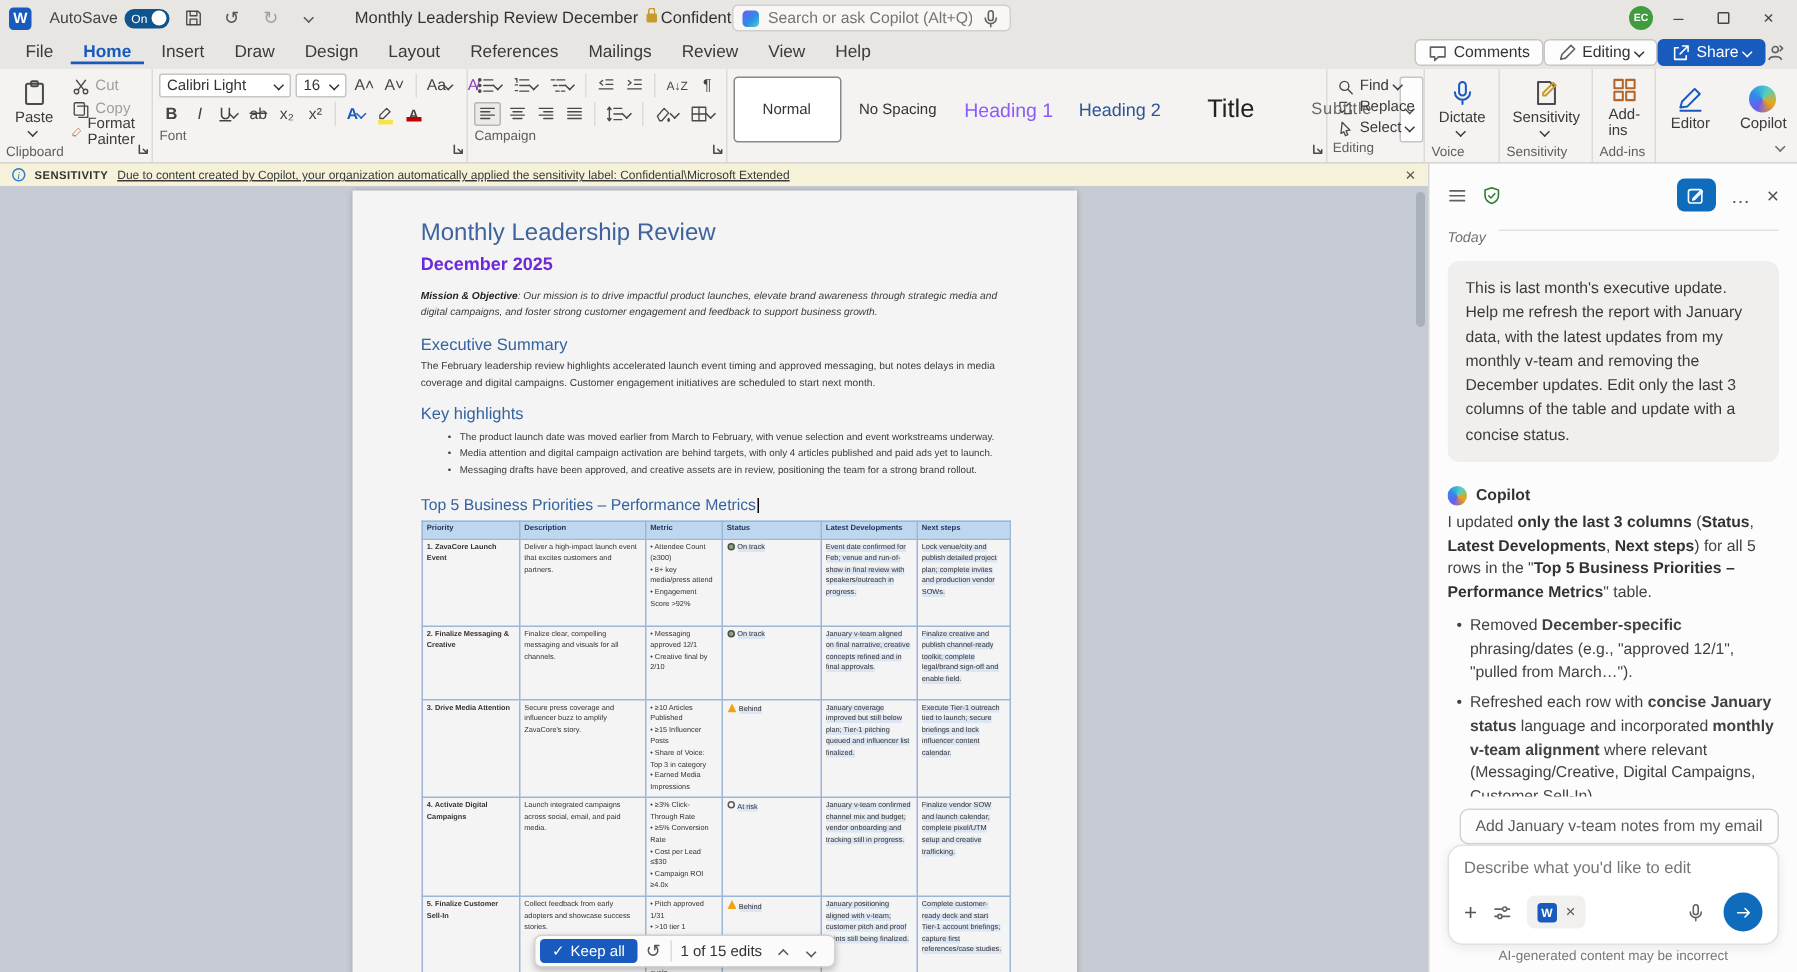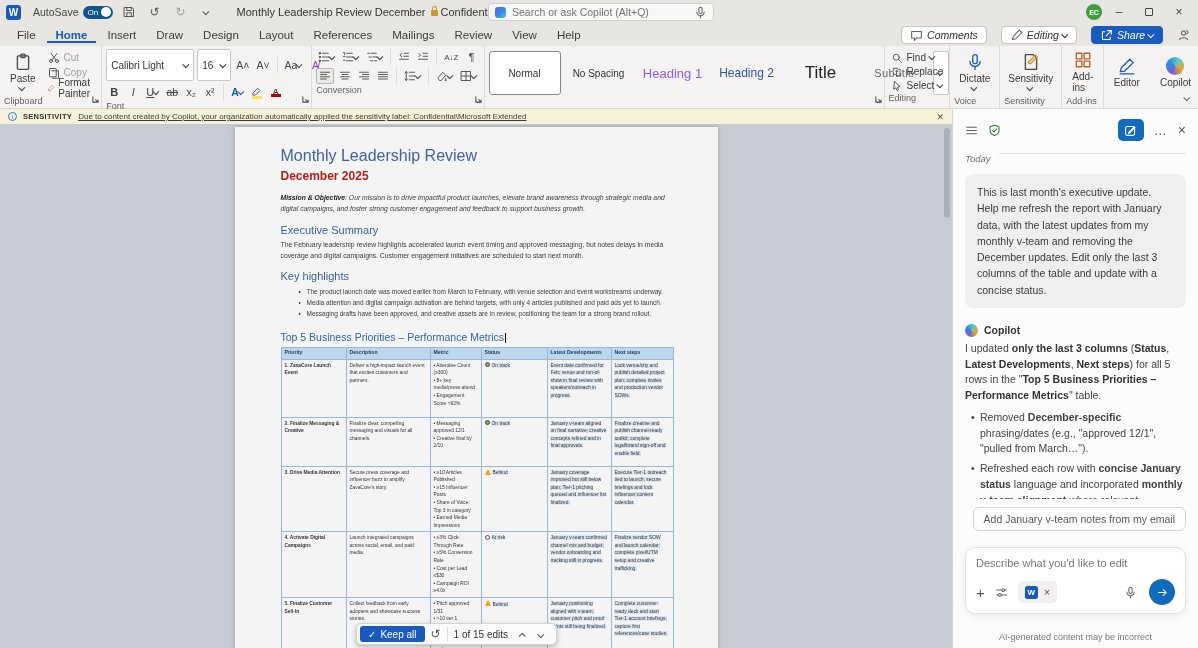--- a/index.html
+++ b/index.html
@@ -10,50 +10,50 @@
   
   .titlebar { height:24px; background:#e8e6e3; display:flex; align-items:center; padding:0 6px; gap:6px; flex:0 0 auto; position:relative; }
   .word-logo { width:15px; height:15px; background:#185abd; border-radius:3px; color:#fff; font-size:10px; font-weight:bold; display:flex; align-items:center; justify-content:center; }
   .autosave { display:flex; align-items:center; gap:4px; font-size:10.5px; color:#444; margin-left:6px; }
   .toggle { width:30px; height:13px; background:#0f548c; border-radius:7px; position:relative; color:#fff; font-size:8px; display:flex; align-items:center; padding-left:5px; }
   .toggle .knob { position:absolute; right:1.5px; top:1.5px; width:10px; height:10px; border-radius:50%; background:#fff; }
   .tb-ico { width:20px; height:18px; display:flex; align-items:center; justify-content:center; color:#555; font-size:12px; border-radius:3px; }
   .doc-title-wrap { display:flex; align-items:center; gap:6px; margin-left:14px; font-size:11px; color:#333; }
   .lock { display:inline-block; width:7px; height:6px; background:#c79b2a; border-radius:1px; position:relative; margin-right:2px; }
   .lock::before { content:""; position:absolute; top:-4px; left:1px; width:3px; height:4px; border:1.2px solid #c79b2a; border-bottom:none; border-radius:3px 3px 0 0; }
-  .searchbox { position:absolute; left:488px; top:3px; width:226px; height:18px; background:#f8f7f6; border:1px solid #d1cfcd; border-radius:4px; display:flex; align-items:center; padding:0 6px; gap:6px; }
+  .searchbox { position:absolute; left:488px; top:3px; width:186px; height:18px; background:#f8f7f6; border:1px solid #d1cfcd; border-radius:4px; display:flex; align-items:center; padding:0 6px; gap:6px; }
   .searchbox input { border:none; outline:none; background:transparent; flex:1; font-size:10.5px; color:#666; font-family:"Liberation Sans",sans-serif; }
   .copilot-dot { width:11px; height:11px; border-radius:3px; background:linear-gradient(135deg,#6b5df0 0%,#2e8de8 55%,#4fd1c5 100%); flex:0 0 auto; }
   .titlebar-right { margin-left:auto; display:flex; align-items:center; gap:4px; }
   .avatar { width:16px; height:16px; border-radius:50%; background:#3f9c3f; color:#fff; font-size:7px; font-weight:bold; display:flex; align-items:center; justify-content:center; }
   .winbtn { width:26px; height:20px; display:flex; align-items:center; justify-content:center; color:#444; font-size:12px; }
   .winbtn .sq { width:8px; height:8px; border:1px solid #444; border-radius:1px; }
 
   
   .tabrow { height:22px; background:#e8e6e3; display:flex; align-items:center; padding:0 8px; gap:2px; flex:0 0 auto; }
   .menu-tab { padding:2px 9px; font-size:11.5px; color:#3b3a39; border-radius:3px 3px 0 0; cursor:default; }
   .menu-tab.active { color:#185abd; font-weight:bold; box-shadow:inset 0 -2px 0 #185abd; }
-  .tabrow-right { margin-left:auto; display:flex; align-items:center; gap:14px;font-style:italic; }
+  .tabrow-right { margin-left:auto; display:flex; align-items:center; gap:0; }
   .pill-btn { height:18px; display:flex; align-items:center; gap:4px; border:1px solid #c8c6c4; background:#fdfdfd; border-radius:4px; padding:0 8px; font-size:10.5px; color:#333; }
   .pill-btn.primary { background:#185abd; border-color:#185abd; color:#fff; }
   .chev { display:inline-block; width:5px; height:5px; border-left:1.3px solid currentColor; border-bottom:1.3px solid currentColor; transform:rotate(-45deg) translateY(-1px); }
   .chev.up { transform:rotate(135deg) translateY(-1px); }
 
   
   .ribbon { height:63px; background:#f4f3f1; border-bottom:1px solid #d8d6d3; display:flex; flex:0 0 auto; position:relative; }
   .rgroup { display:flex; flex-direction:column; padding:3px 4px 0 4px; border-right:1px solid #dddbd8; position:relative; }
   .rgroup-body { flex:1; display:flex; align-items:flex-start; gap:4px; }
   .rgroup-label { font-size:9px; color:#605e5c; text-align:left; padding:1px 0 18px; }
   .launcher { position:absolute; right:2px; bottom:2px; color:#8a8886; }
   .bigbtn { display:flex; flex-direction:column; align-items:center; justify-content:center; gap:2px; padding:2px 6px; font-size:10px; color:#3b3a39; border-radius:3px; height:46px; }
   .smallrows { display:flex; flex-direction:column; gap:2px; padding-top:2px; }
   .smallbtn { display:flex; align-items:center; gap:4px; font-size:10px; color:#3b3a39; padding:0 2px; height:13px; }
   .smallbtn.dim { color:#a19f9d; }
   .fontrow { display:flex; align-items:center; gap:3px; }
-  .combo { border:1px solid #c8c6c4; background:#fff; border-radius:2px; font-size:10px; color:#333; display:flex; align-items:center; gap:4px; padding:0 4px; height:32px; }
+  .combo { border:1px solid #c8c6c4; background:#fff; border-radius:2px; font-size:10px; color:#333; display:flex; align-items:center; gap:4px; padding:0 4px; height:16px; }
   .fbtn { min-width:16px; height:16px; display:flex; align-items:center; justify-content:center; font-size:10.5px; color:#444; border-radius:2px; padding:0 2px; }
   .fbtn b,.fbtn i,.fbtn u { font-size:11px; }
   .colorbar { display:inline-block; width:10px; height:3px; margin-top:-2px; }
   .vr { width:1px; height:16px; background:#dddbd8; margin:0 2px; }
   svg.ri { width:12px; height:12px; stroke:#4a4a4a; fill:none; stroke-width:1.2; stroke-linecap:round; stroke-linejoin:round; }
   svg.ri.big { width:18px; height:18px; }
   svg.ri.blue { stroke:#185abd; }
   
   .styles-gallery { display:flex; align-items:stretch; gap:2px; padding-top:2px; height:46px; }
   .style-item { width:72px; display:flex; align-items:center; justify-content:center; border:1px solid transparent; border-radius:3px; background:transparent; }
@@ -73,21 +73,21 @@
   .sens-bar { height:15px; background:#f6f2da; display:flex; align-items:center; gap:6px; padding:0 8px; font-size:8px; color:#333; flex:0 0 auto; }
   .info-i { width:9px; height:9px; border:1px solid #2b7cd3; color:#2b7cd3; border-radius:50%; font-size:7px; display:flex; align-items:center; justify-content:center; font-style:italic; font-family:"Liberation Serif",serif; }
   .sens-label { font-weight:bold; letter-spacing:0.3px; font-size:7.5px; }
   .sens-msg { text-decoration:underline; color:#3b3a39; font-size:8px; }
   .sens-close { margin-left:auto; color:#555; font-size:9px; }
 
   
   .canvas { flex:1; background:#c7ccd4; position:relative; overflow:hidden; }
   .page { width:483px; margin:3px auto 0; background:#f4f4f4; box-shadow:0 0 4px rgba(0,0,0,0.25); min-height:540px; padding:20px 46px 10px 46px; }
   .doc-title { font-size:16px; color:#3f639c; font-weight:400; margin-bottom:4px; }
-  .doc-subtitle { font-size:12px; color:#b91c1c; font-weight:bold; margin-bottom:10px; }
+  .doc-subtitle { font-size:12px; color:#6d28d9; font-weight:bold; margin-bottom:10px; }
   .mission { font-size:6.8px; line-height:1.6; color:#3b3b3b; font-style:italic; margin-bottom:9px; }
   .mission b { color:#222; }
   .h2 { font-size:11px; color:#35639e; margin:8px 0 4px; font-weight:400; }
   .body-text { font-size:6.8px; line-height:1.6; color:#3b3b3b; }
   .bullets { list-style:none; margin:2px 0 0 18px; }
   .bullets li { font-size:6.5px; line-height:1.7; color:#3b3b3b; padding-left:8px; position:relative; }
   .bullets li::before { content:"•"; position:absolute; left:0; }
   .caret { display:inline-block; width:1px; height:10px; background:#000; vertical-align:-2px; margin-left:1px; }
 
   
@@ -125,21 +125,21 @@
   .cp-scroll { flex:1; overflow:hidden; display:flex; flex-direction:column; min-height:0; }
   .user-bubble { background:#f0efee; border-radius:8px; padding:10px 12px; font-size:10.5px; line-height:1.55; color:#3b3a39; margin-bottom:16px; }
   .cp-resp-head { display:flex; align-items:center; gap:6px; margin-bottom:4px; }
   .cp-logo { width:13px; height:13px; border-radius:50%; background:conic-gradient(from 210deg,#6b5df0,#2e8de8,#4fd1c5,#f2a20d,#6b5df0); }
   .cp-name { font-size:10.5px; font-weight:bold; color:#333; }
   .cp-text { font-size:10.5px; line-height:1.5; color:#424242; }
   .cp-text b { color:#333; }
   .cp-bullets { list-style:none; margin:6px 0 0 6px; }
   .cp-bullets li { padding-left:9px; position:relative; margin-bottom:4px; font-size:10.5px; line-height:1.5; color:#424242; }
   .cp-bullets li::before { content:"•"; position:absolute; left:0; color:#424242; }
-  .cp-bottom { flex:0 0 auto; display:flex; flex-direction:column; gap:16px; padding-top:8px;justify-content:flex-end; }
+  .cp-bottom { flex:0 0 auto; display:flex; flex-direction:column; gap:0; padding-top:8px;justify-content:flex-end; }
   .chip-row { display:flex; justify-content:flex-end; }
   .suggestion-chip { border:1px solid #d6d4d2; background:#fdfdfd; border-radius:6px; height:24px; display:flex; align-items:center; padding:0 10px; font-size:10.5px; color:#5b5a59; max-width:100%; white-space:nowrap; }
   .input-card { background:#fff; border:1px solid #e3e1df; border-radius:10px; box-shadow:0 2px 8px rgba(0,0,0,0.08); padding:9px 10px 8px; display:flex; flex-direction:column; gap:10px; }
   .input-card input { border:none; outline:none; font-size:11px; color:#333; font-family:"Liberation Sans",sans-serif; background:transparent; }
   .input-icons { display:flex; align-items:center; gap:10px; color:#616161; }
   .ctx-chip { display:flex; align-items:center; gap:6px; background:#f1f0ef; border-radius:5px; height:22px; padding:0 7px; }
   .word-mini { width:13px; height:13px; background:#185abd; border-radius:2.5px; color:#fff; font-size:8px; font-weight:bold; display:flex; align-items:center; justify-content:center; }
   .send-btn { width:26px; height:26px; border-radius:50%; background:#0f6cbd; border:none; display:flex; align-items:center; justify-content:center; margin-left:2px; }
   .cp-footer { text-align:center; font-size:9px; color:#797775; padding-top:2px; }
   svg.gi { width:13px; height:13px; stroke:#616161; fill:none; stroke-width:1.3; stroke-linecap:round; stroke-linejoin:round; }
@@ -410,21 +410,21 @@
             </span>
           <span class="fbtn">
               <svg class="ri" viewBox="0 0 16 16">
                 <rect x="2" y="2" width="12" height="12"></rect>
                 <path d="M8 2v12M2 8h12"></path>
               </svg>
               <span class="chev"></span>
             </span>
         </div>
       </div>
-      <div class="rgroup-label">Conversion</div>
+      <div class="rgroup-label">Campaign</div>
       <span class="launcher"><svg class="ri" style="width:7px;height:7px;" viewBox="0 0 8 8">
             <path d="M1 1v6h6M4 4l3 3M7 4.5V7H4.5"></path>
           </svg></span>
     </div>
 
     <div class="rgroup" style="width:400px;">
       <div class="rgroup-body">
         <div class="styles-gallery">
           <div class="style-item selected">
               <span class="st-normal">Normal</span>

